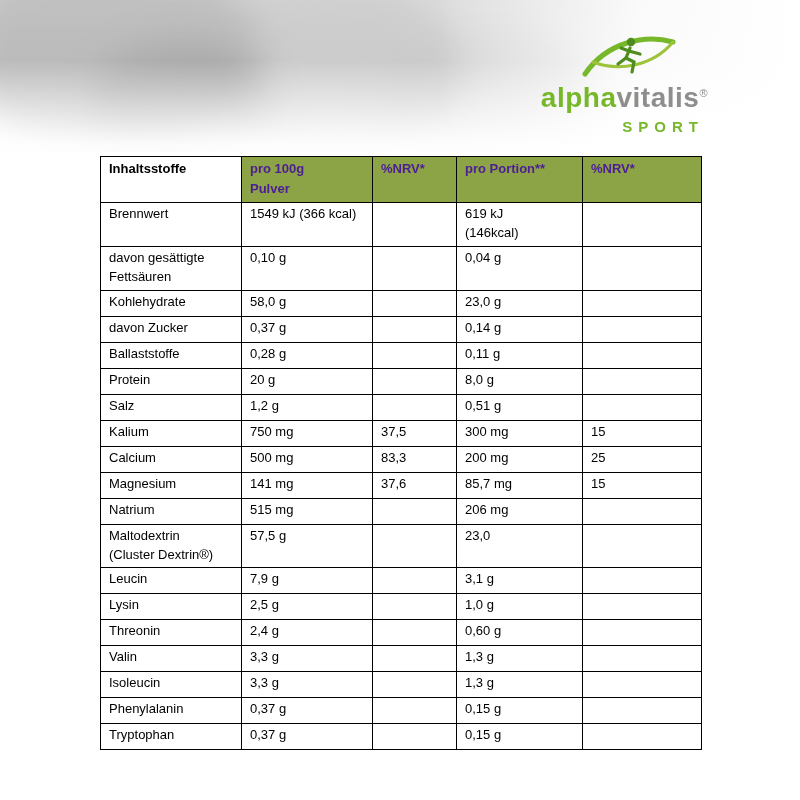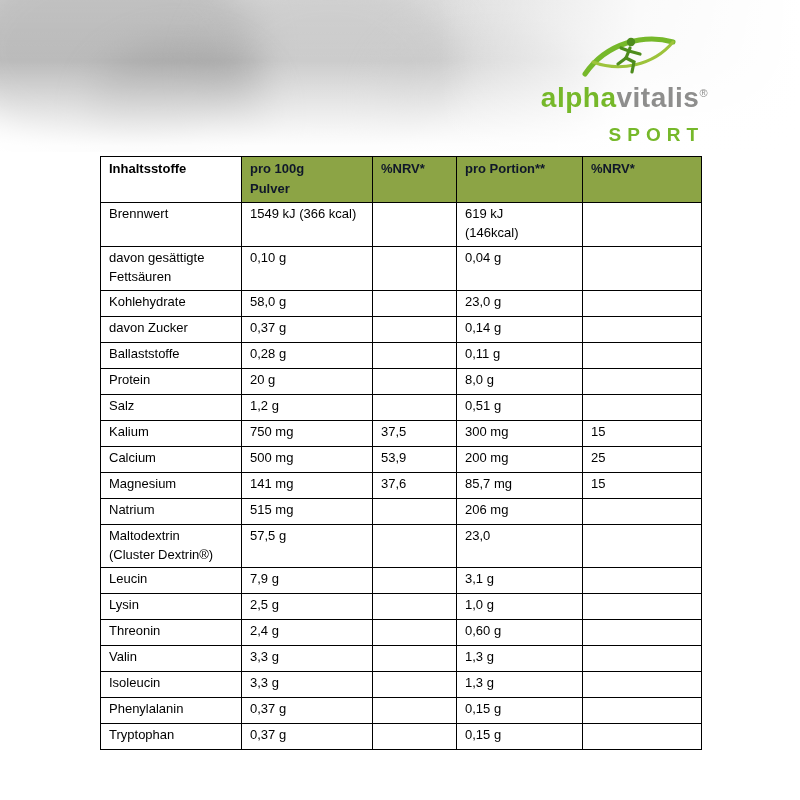--- a/index.html
+++ b/index.html
@@ -36,42 +36,42 @@
   .logo .swoosh{display:block;margin:0 auto 2px 38px;}
   .brandline{
     font-size:28px;font-weight:bold;letter-spacing:.5px;line-height:1;
     white-space:nowrap;
   }
   .brandline .p1{color:var(--logo-green);}
   .brandline .p2{color:#8e8e8d;}
   .brandline sup{font-size:11px;color:#8e8e8d;font-weight:normal;}
   .sportline{
     color:var(--logo-green);
-    font-size:19px;font-weight:bold;letter-spacing:6px;
-    margin-top:12px;padding-right:4px;
+    font-size:15px;font-weight:bold;letter-spacing:6px;
+    margin-top:6px;padding-right:4px;
   }
   
   .table-wrap{margin:4px 0 0 100px;width:601px;}
   table{
     border-collapse:collapse;
     width:601px;
     font-size:13px;
     table-layout:fixed;
   }
   th,td{
     border:1px solid #000;
     padding:2px 6px 3px 8px;
     text-align:left;
     vertical-align:top;
     white-space:pre-line;
     line-height:1.45;
   }
   th{
     background:var(--header-green);
-    color:#0f172a;
+    color:#4c1d95;
     font-weight:bold;
     font-size:13px;
     line-height:1.55;
   }
   th.name-col{
     background:#ffffff;
     color:#000;
     vertical-align:top;
     border-radius:14px;
   }
@@ -180,21 +180,21 @@
         <tr>
           <td>Kalium</td>
           <td>750 mg</td>
           <td>37,5</td>
           <td>300 mg</td>
           <td>15</td>
         </tr>
         <tr>
           <td>Calcium</td>
           <td>500 mg</td>
-          <td>53,9</td>
+          <td>83,3</td>
           <td>200 mg</td>
           <td>25</td>
         </tr>
         <tr>
           <td>Magnesium</td>
           <td>141 mg</td>
           <td>37,6</td>
           <td>85,7 mg</td>
           <td>15</td>
         </tr>

